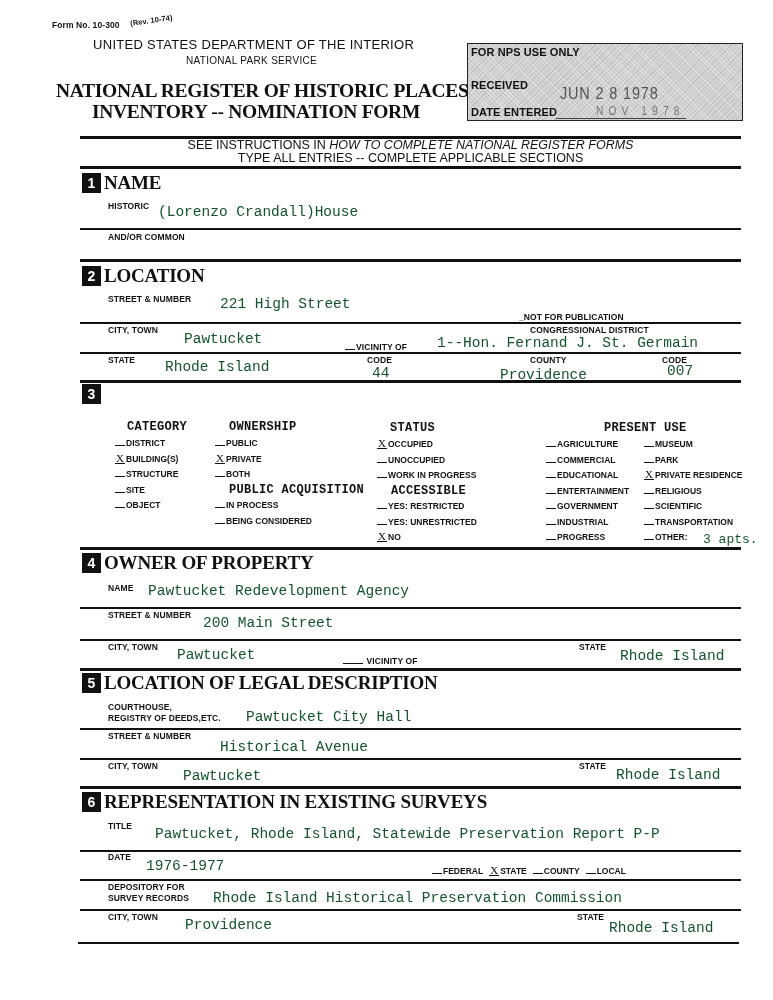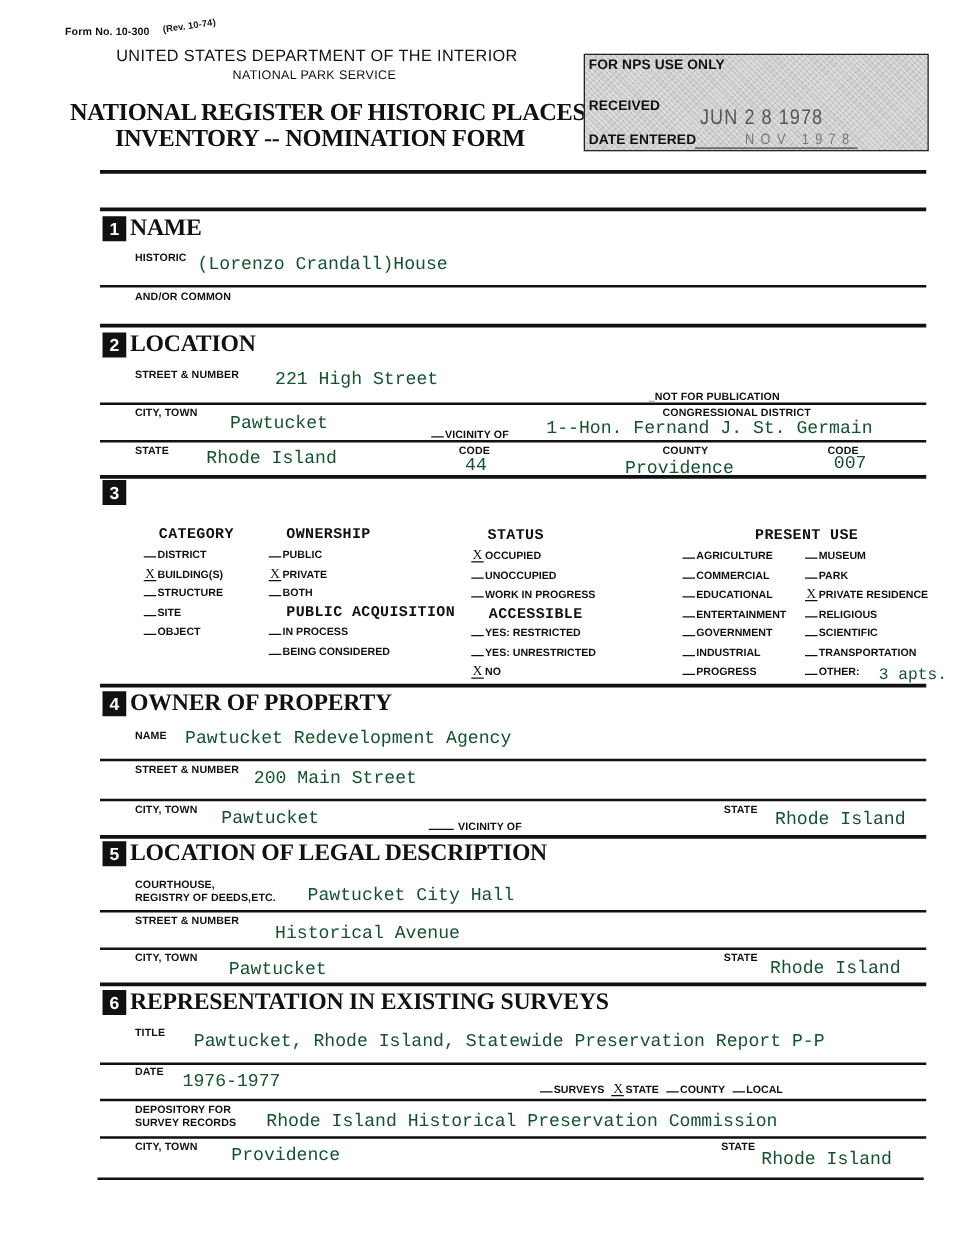--- a/index.html
+++ b/index.html
@@ -34,20 +34,22 @@
   <div class="abs lbl" style="left:3px;top:2px;">FOR NPS USE ONLY</div>
   <div class="abs lbl" style="left:3px;top:35px;">RECEIVED</div>
   <div class="abs stamp" style="left:92px;top:40px;">JUN 2 8 1978</div>
   <div class="abs lbl" style="left:3px;top:62px;">DATE ENTERED</div>
   <div class="abs" style="left:88px;top:74px;width:130px;height:1px;background:#444;"></div>
   <div class="abs stamp" style="left:128px;top:60px;font-size:12px;color:#777;letter-spacing:6px;">NOV 1978</div>
 </div>
 
 <div class="rule thick" style="top:136px;"></div>
 <div class="abs" style="left:80px;top:139px;width:661px;text-align:center;font-family:'Liberation Sans',sans-serif;font-size:12.5px;line-height:13px;">
+  <div><span>SEE INSTRUCTIONS IN </span><i>HOW TO COMPLETE NATIONAL REGISTER FORMS</i></div>
+  <div>TYPE ALL ENTRIES -- COMPLETE APPLICABLE SECTIONS</div>
 </div>
 <div class="rule thick" style="top:166px;"></div>
 
 <div class="sechead" style="top:172px;">
   <span class="secnum">1</span>
   <span class="sectitle">NAME</span>
 </div>
 <div class="abs lbl" style="left:108px;top:201px;">HISTORIC</div>
 <div class="abs typed" style="left:158px;top:204px;">(Lorenzo Crandall)House</div>
 <div class="rule" style="top:228px;"></div>
@@ -178,21 +180,21 @@
 <div class="sechead" style="top:791px;">
   <span class="secnum">6</span>
   <span class="sectitle">REPRESENTATION IN EXISTING SURVEYS</span>
 </div>
 <div class="abs lbl" style="left:108px;top:821px;">TITLE</div>
 <div class="abs typed" style="left:155px;top:826px;">Pawtucket, Rhode Island, Statewide Preservation Report P-P</div>
 <div class="rule" style="top:850px;"></div>
 <div class="abs lbl" style="left:108px;top:852px;">DATE</div>
 <div class="abs typed" style="left:146px;top:858px;">1976-1977</div>
 <div class="abs" style="left:432px;top:866px;display:flex;gap:6px;" id="level-list">
-    <div class="opt"><span class="mark"></span><span>SURVEYS</span></div>
+    <div class="opt"><span class="mark"></span><span>FEDERAL</span></div>
     <div class="opt"><span class="mark">X</span><span>STATE</span></div>
     <div class="opt"><span class="mark"></span><span>COUNTY</span></div>
     <div class="opt"><span class="mark"></span><span>LOCAL</span></div>
   </div>
 <div class="rule" style="top:879px;"></div>
 <div class="abs lbl" style="left:108px;top:882px;line-height:11px;">
   <div>DEPOSITORY FOR</div>
   <div>SURVEY RECORDS</div>
 </div>
 <div class="abs typed" style="left:213px;top:890px;">Rhode Island Historical Preservation Commission</div>

